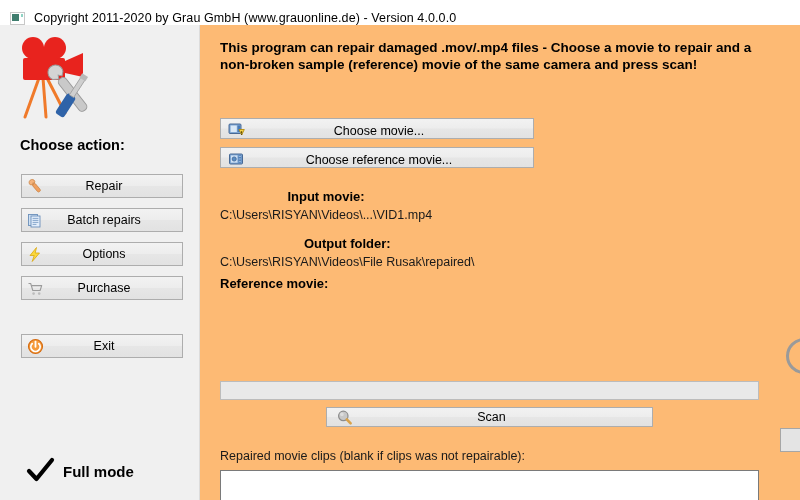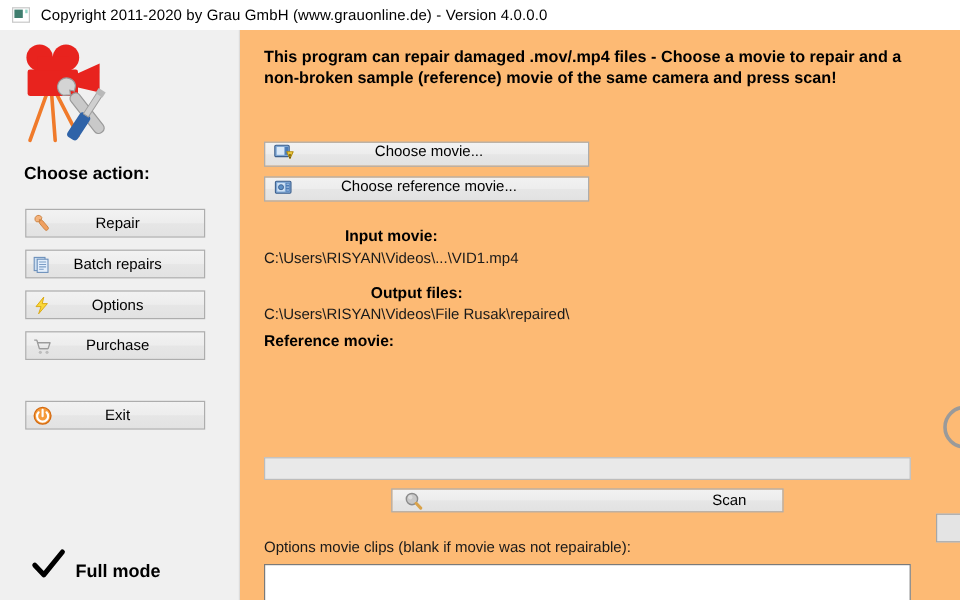--- a/index.html
+++ b/index.html
@@ -9,21 +9,21 @@
     font-family:"Liberation Sans", sans-serif;
     -webkit-font-smoothing:none;
   }
   .app{position:relative;width:800px;height:500px;background:#f0f0f0;}
 
   
   .titlebar{
     position:absolute;left:0;top:0;width:800px;height:25px;
     background:#ffffff;
     border-bottom:6px solid #4d7c0f;
-    display:flex;align-items:center;
+    display:flex;align-items:flex-end;
   }
   .tb-icon{
     width:13px;height:11px;margin-left:10px;margin-right:9px;
     background:#ffffff;border:1px solid #c8c8c8;position:relative;flex:0 0 auto;
   }
   .tb-icon::before{
     content:"";position:absolute;left:1px;top:1px;width:7px;height:7px;background:#3f7d6e;
   }
   .tb-icon::after{
     content:"";position:absolute;right:1px;top:1px;width:2px;height:3px;background:#8fd3c4;
@@ -46,57 +46,57 @@
     position:absolute;left:13px;top:8px;width:92px;height:92px;
   }
   .logo svg{display:block;}
 
   .choose-action{
     position:absolute;left:20px;top:112px;
     font-size:14.5px;font-weight:bold;color:#000;
   }
 
   .sbtn{
-    position:absolute;left:21px;width:150px;height:24px;
+    position:absolute;left:21px;width:162px;height:24px;
     background:linear-gradient(to bottom,#f2f2f2 0%,#ededed 48%,#e6e6e6 52%,#e2e2e2 100%);
     border:1px solid #adadad;
     box-sizing:border-box;
     display:flex;align-items:center;
     font-size:12.5px;color:#000;
     cursor:default;
   }
   .sbtn .ic{width:26px;display:flex;align-items:center;justify-content:center;flex:0 0 auto;}
   .sbtn .lbl{flex:1 1 auto;text-align:center;padding-right:22px;}
 
   #btn-repair{top:149px;}
   #btn-batch{top:183px;}
   #btn-options{top:217px;}
   #btn-purchase{top:251px;}
   #btn-exit{top:309px;}
 
   .fullmode{
-    position:absolute;left:26px;top:432px;display:flex;align-items:flex-end;
+    position:absolute;left:26px;top:432px;display:flex;align-items:center;
   }
   .fullmode .check{width:30px;height:28px;flex:0 0 auto;}
   .fullmode .fm-label{font-size:15px;font-weight:bold;color:#000;margin-left:7px;}
 
   
   .main{
     position:absolute;left:200px;top:25px;width:600px;height:475px;background:#fdba74;
   }
   .heading{
     position:absolute;left:20px;top:14px;width:555px;
     font-size:13.5px;font-weight:bold;color:#000;line-height:17px;
   }
 
   .mbtn{
-    position:absolute;left:20px;width:271px;height:21px;
+    position:absolute;left:20px;width:314px;height:21px;
     background:linear-gradient(to bottom,#f2f2f2 0%,#ededed 48%,#e6e6e6 52%,#e2e2e2 100%);
     border:1px solid #adadad;box-sizing:border-box;
-    display:flex;align-items:flex-start;font-size:12.5px;color:#000;cursor:default;
+    display:flex;align-items:flex-end;font-size:12.5px;color:#000;cursor:default;
   }
   .mbtn .ic{width:30px;display:flex;align-items:center;justify-content:center;flex:0 0 auto;}
   .mbtn .lbl{flex:1 1 auto;text-align:center;padding-right:26px;}
   #btn-choose-movie{top:93px;}
   #btn-choose-ref{top:122px;}
 
   .field{position:absolute;left:20px;}
   .field .flabel{font-size:13px;font-weight:bold;color:#000;line-height:16px;text-align:center;}
   .field .fvalue{font-size:12.5px;color:#1a1a1a;line-height:16px;margin-top:2px;}
 
@@ -110,21 +110,21 @@
     background:#e9e9e9;border:1px solid #bcbcbc;box-sizing:border-box;
   }
 
   #btn-scan{
     position:absolute;left:126px;top:382px;width:327px;height:20px;
     background:linear-gradient(to bottom,#f2f2f2 0%,#ededed 48%,#e6e6e6 52%,#e2e2e2 100%);
     border:1px solid #adadad;box-sizing:border-box;
     display:flex;align-items:center;font-size:12.5px;color:#000;cursor:default;
   }
   #btn-scan .ic{width:34px;display:flex;align-items:center;justify-content:center;flex:0 0 auto;}
-  #btn-scan .lbl{flex:1 1 auto;text-align:right;padding-right:30px;}
+  #btn-scan .lbl{flex:1 1 auto;text-align:center;padding-right:30px;}
 
   .clips-label{
     position:absolute;left:20px;top:424px;font-size:12.5px;color:#1a1a1a;
   }
   .clips-box{
     position:absolute;left:20px;top:445px;width:539px;height:55px;
     background:#ffffff;border:1px solid #7a7a7a;box-sizing:border-box;
   }
 
   
@@ -291,21 +291,21 @@
       </span>
       <span class="lbl">Choose reference movie...</span>
     </div>
 
     <div class="field" id="f-input">
       <div class="flabel">Input movie:</div>
       <div class="fvalue">C:\Users\RISYAN\Videos\...\VID1.mp4</div>
     </div>
 
     <div class="field" id="f-output">
-      <div class="flabel">Output files:</div>
+      <div class="flabel">Output folder:</div>
       <div class="fvalue">C:\Users\RISYAN\Videos\File Rusak\repaired\</div>
     </div>
 
     <div class="field" id="f-ref">
       <div class="flabel">Reference movie:</div>
     </div>
 
 
     <div class="progress"></div>
 
@@ -313,20 +313,20 @@
       <span class="ic">
         <svg width="17" height="17" viewBox="0 0 17 17" xmlns="http://www.w3.org/2000/svg">
           <circle cx="7.3" cy="6.9" r="4.7" fill="#c8c8c8" stroke="#8c8c8c" stroke-width="1.2"></circle>
           <circle cx="5.9" cy="5.4" r="1.8" fill="#e2e2e2" opacity="0.8"></circle>
           <path d="M10.8 10.4 L14.6 14.4" stroke="#d9a24a" stroke-width="2.6" stroke-linecap="round"></path>
         </svg>
       </span>
       <span class="lbl">Scan</span>
     </div>
 
-    <div class="clips-label">Options movie clips (blank if movie was not repairable):</div>
+    <div class="clips-label">Repaired movie clips (blank if clips was not repairable):</div>
     <div class="clips-box"></div>
   </div>
 
   <div class="bg-circle"></div>
   <div class="bg-box"></div>
 
 </div>
 
 </body></html>

